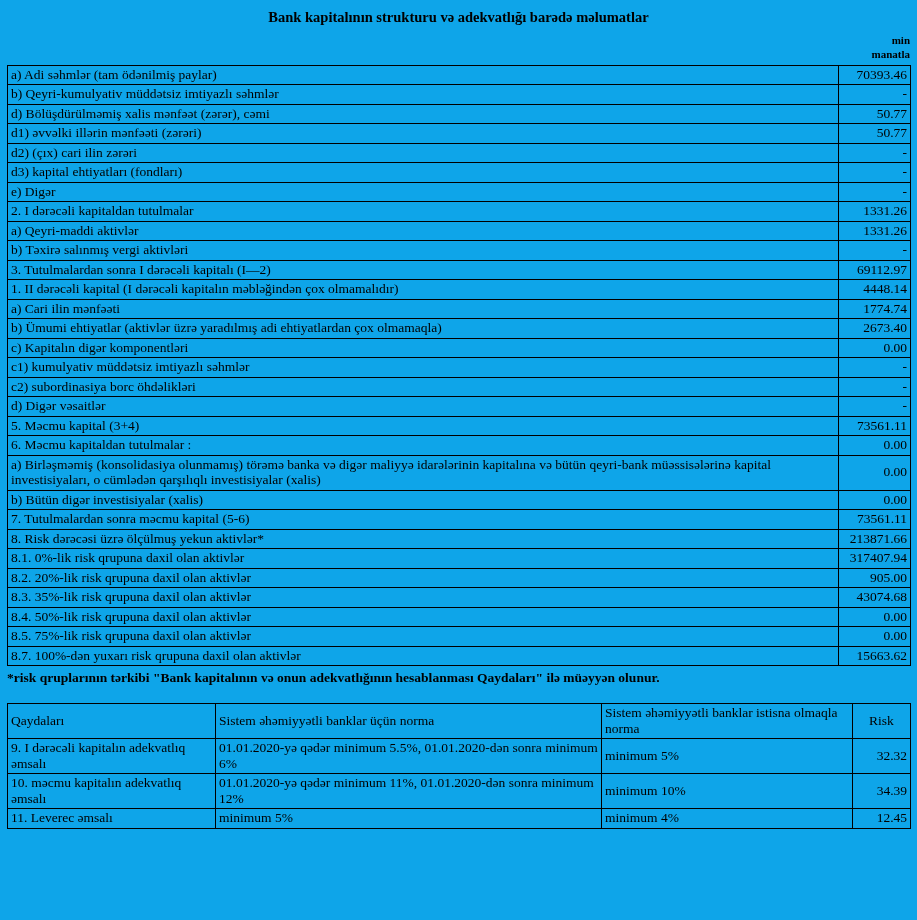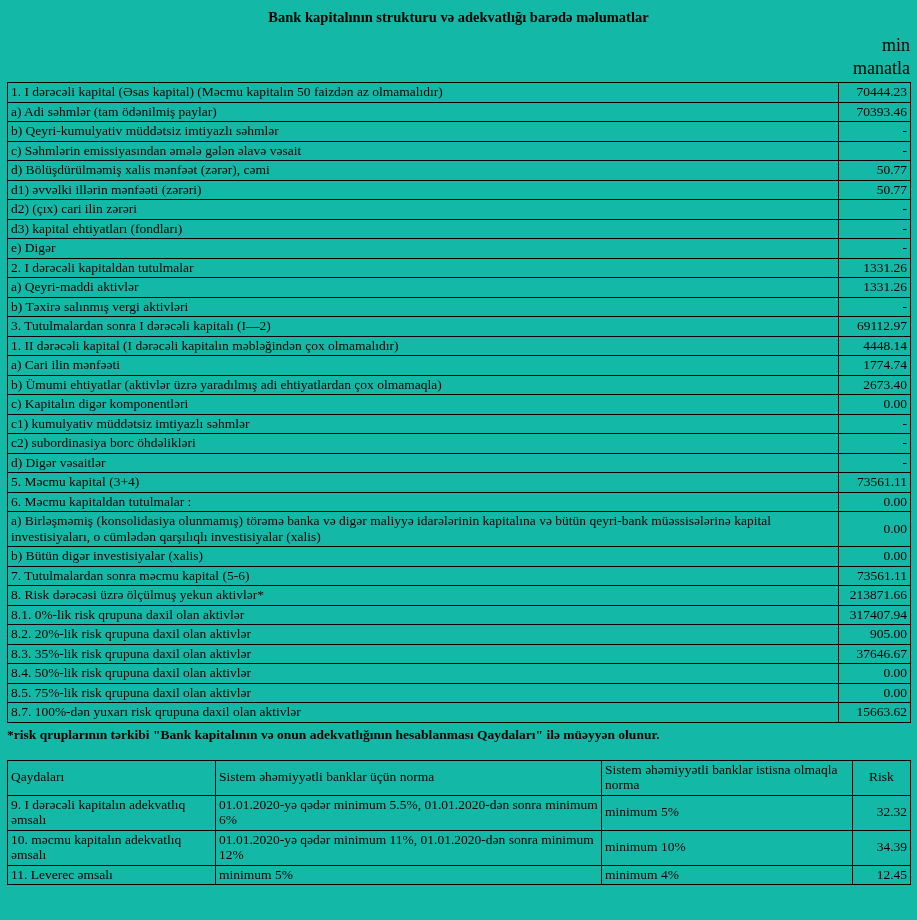--- a/index.html
+++ b/index.html
@@ -7,33 +7,33 @@
     padding: 0;
     background: #ffffff;
     color: #000000;
     font-family: "Liberation Serif", "DejaVu Serif", serif;
   }
   .page {
     width: 917px;
     height: 920px;
     box-sizing: border-box;
     padding: 5px 7px 0 7px;
-    background: #14b8a6;
+    background: #0ea5e9;
     overflow: hidden;
   }
   .title {
     text-align: center;
     font-weight: bold;
     font-size: 14.5px;
     margin: 4px 0 8px 0;
   }
   .unit-label {
     text-align: right;
-    font-weight: normal;
-    font-size: 18px;
+    font-weight: bold;
+    font-size: 11px;
     line-height: 1.25;
     margin: 0 0 3px 0;
     white-space: pre-line;
   }
   table {
     border-collapse: collapse;
     table-layout: fixed;
     width: 903px;
   }
   td, th {
@@ -68,36 +68,28 @@
   <div class="unit-label">min
 manatla</div>
 
   <table class="capital-table">
     <colgroup>
       <col style="width:831px">
       <col style="width:72px">
     </colgroup>
     <tbody>
         <tr>
-          <td class="label-cell">1. I dərəcəli kapital (Əsas kapital) (Məcmu kapitalın 50 faizdən az olmamalıdır)</td>
-          <td class="value-cell">70444.23</td>
-        </tr>
-        <tr>
           <td class="label-cell">a) Adi səhmlər (tam ödənilmiş paylar)</td>
           <td class="value-cell">70393.46</td>
         </tr>
         <tr>
           <td class="label-cell">b) Qeyri-kumulyativ müddətsiz imtiyazlı səhmlər</td>
           <td class="value-cell">-</td>
         </tr>
         <tr>
-          <td class="label-cell">c) Səhmlərin emissiyasından əmələ gələn əlavə vəsait</td>
-          <td class="value-cell">-</td>
-        </tr>
-        <tr>
           <td class="label-cell">d) Bölüşdürülməmiş xalis mənfəət (zərər), cəmi</td>
           <td class="value-cell">50.77</td>
         </tr>
         <tr>
           <td class="label-cell">d1) əvvəlki illərin mənfəəti (zərəri)</td>
           <td class="value-cell">50.77</td>
         </tr>
         <tr>
           <td class="label-cell">d2) (çıx) cari ilin zərəri</td>
           <td class="value-cell">-</td>
@@ -181,21 +173,21 @@
         <tr>
           <td class="label-cell">8.1. 0%-lik risk qrupuna daxil olan aktivlər</td>
           <td class="value-cell">317407.94</td>
         </tr>
         <tr>
           <td class="label-cell">8.2. 20%-lik risk qrupuna daxil olan aktivlər</td>
           <td class="value-cell">905.00</td>
         </tr>
         <tr>
           <td class="label-cell">8.3. 35%-lik risk qrupuna daxil olan aktivlər</td>
-          <td class="value-cell">37646.67</td>
+          <td class="value-cell">43074.68</td>
         </tr>
         <tr>
           <td class="label-cell">8.4. 50%-lik risk qrupuna daxil olan aktivlər</td>
           <td class="value-cell">0.00</td>
         </tr>
         <tr>
           <td class="label-cell">8.5. 75%-lik risk qrupuna daxil olan aktivlər</td>
           <td class="value-cell">0.00</td>
         </tr>
         <tr>

